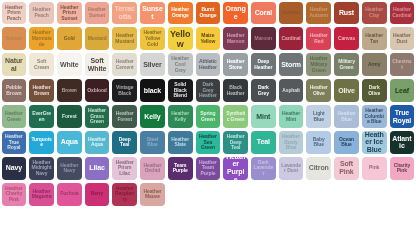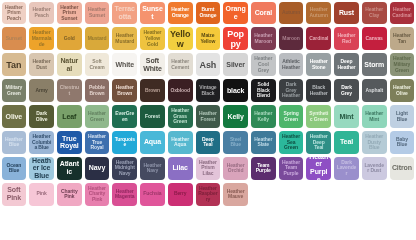--- a/index.html
+++ b/index.html
@@ -110,64 +110,55 @@
     </div>
     <div class="swatch sz-sm" style="background: rgb(239, 195, 63);">
       <span class="swatch-label" style="color: rgb(133, 112, 32);">Heather Yellow Gold</span>
     </div>
     <div class="swatch sz-lg" style="background: rgb(242, 207, 63);">
       <span class="swatch-label" style="color: rgb(74, 62, 16);">Yellow</span>
     </div>
     <div class="swatch sz-sm" style="background: rgb(245, 201, 58);">
       <span class="swatch-label" style="color: rgb(90, 74, 18);">Maize Yellow</span>
     </div>
-    <div class="swatch sz-lg" style="background: rgb(239, 65, 54);">
-      <span class="swatch-label" style="color: rgb(255, 255, 255);">Poppy</span>
-    </div>
     <div class="swatch sz-sm" style="background: rgb(125, 58, 82);">
       <span class="swatch-label" style="color: rgb(199, 157, 176);">Heather Maroon</span>
     </div>
     <div class="swatch sz-sm" style="background: rgb(93, 42, 60);">
       <span class="swatch-label" style="color: rgb(167, 126, 140);">Maroon</span>
     </div>
     <div class="swatch sz-sm" style="background: rgb(155, 34, 56);">
       <span class="swatch-label" style="color: rgb(227, 165, 176);">Cardinal</span>
     </div>
     <div class="swatch sz-sm" style="background: rgb(217, 66, 86);">
       <span class="swatch-label" style="color: rgb(242, 176, 186);">Heather Red</span>
     </div>
     <div class="swatch sz-sm" style="background: rgb(196, 31, 62);">
       <span class="swatch-label" style="color: rgb(240, 181, 192);">Canvas</span>
     </div>
     <div class="swatch sz-sm" style="background: rgb(189, 169, 138);">
       <span class="swatch-label" style="color: rgb(106, 92, 69);">Heather Tan</span>
     </div>
-    <div class="swatch sz-lg" style="background: rgb(215, 187, 146);">
-      <span class="swatch-label" style="color: rgb(74, 60, 40);">Tan</span>
-    </div>
     <div class="swatch sz-sm" style="background: rgb(216, 198, 176);">
       <span class="swatch-label" style="color: rgb(123, 108, 90);">Heather Dust</span>
     </div>
     <div class="swatch sz-md" style="background: rgb(230, 221, 187);">
       <span class="swatch-label" style="color: rgb(93, 86, 55);">Natural</span>
     </div>
     <div class="swatch sz-sm" style="background: rgb(239, 232, 217);">
       <span class="swatch-label" style="color: rgb(143, 134, 115);">Soft Cream</span>
     </div>
     <div class="swatch sz-md" style="background: rgb(246, 244, 241);">
       <span class="swatch-label" style="color: rgb(86, 82, 77);">White</span>
     </div>
     <div class="swatch sz-md" style="background: rgb(242, 239, 233);">
       <span class="swatch-label" style="color: rgb(75, 71, 64);">Soft White</span>
     </div>
     <div class="swatch sz-sm" style="background: rgb(226, 221, 211);">
       <span class="swatch-label" style="color: rgb(141, 136, 127);">Heather Cement</span>
-    </div>
-    <div class="swatch sz-lg" style="background: rgb(227, 227, 227);">
-      <span class="swatch-label" style="color: rgb(74, 74, 74);">Ash</span>
     </div>
     <div class="swatch sz-md" style="background: rgb(213, 213, 213);">
       <span class="swatch-label" style="color: rgb(74, 74, 74);">Silver</span>
     </div>
     <div class="swatch sz-sm" style="background: rgb(194, 196, 198);">
       <span class="swatch-label" style="color: rgb(125, 128, 131);">Heather Cool Grey</span>
     </div>
     <div class="swatch sz-sm" style="background: rgb(185, 188, 192);">
       <span class="swatch-label" style="color: rgb(91, 94, 99);">Athletic Heather</span>
     </div>

